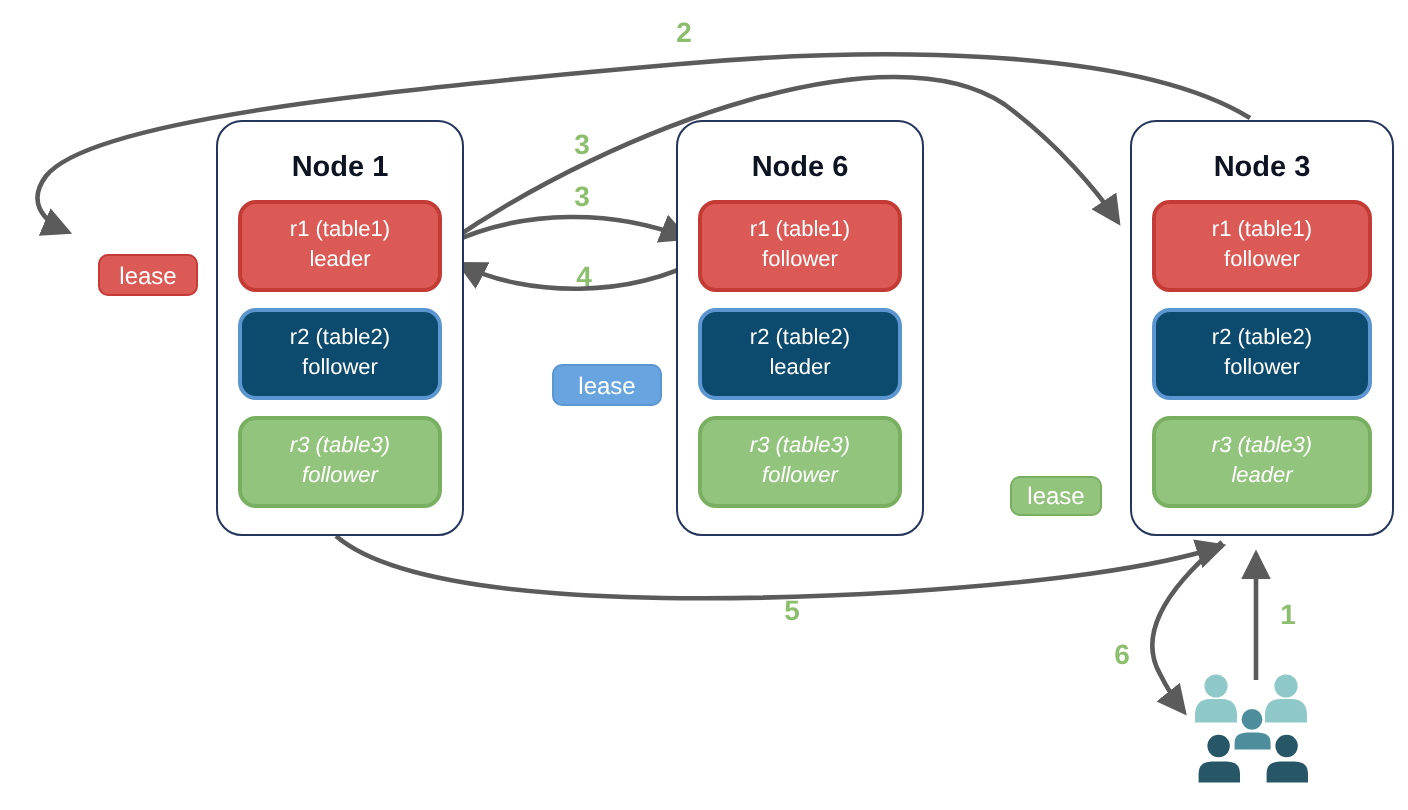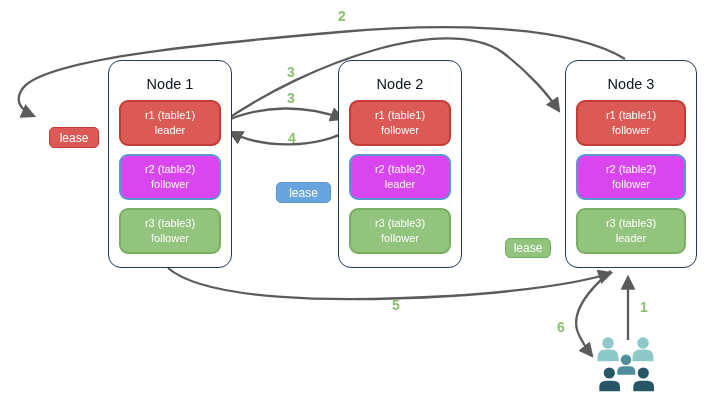--- a/index.html
+++ b/index.html
@@ -6,31 +6,31 @@
   #stage{
     position:relative;width:704px;height:405px;background:#ffffff;overflow:hidden;
     font-family:"Liberation Sans","DejaVu Sans",sans-serif;
   }
   #arrow-layer{position:absolute;left:0;top:0;z-index:1;}
   .node{
     position:absolute;top:60px;width:124px;height:208px;box-sizing:border-box;
     background:#ffffff;border:1.6px solid #24365c;border-radius:13px;z-index:2;
   }
   .node-title{
-    margin-top:14px;text-align:center;font-size:14.5px;font-weight:normal;color:#0d1321;
+    margin-top:14px;text-align:center;font-size:14.5px;font-weight:bold;color:#0d1321;
     height:18px;line-height:18px;
   }
   .replicas{position:absolute;left:10px;right:10px;top:39px;display:flex;flex-direction:column;gap:8px;}
   .replica{
     height:46px;box-sizing:border-box;border-radius:9px;display:flex;flex-direction:column;
     align-items:center;justify-content:center;color:#ffffff;font-size:11px;line-height:15px;
   }
   .replica.red{background:#dc5a55;border:2px solid #c43a34;}
-  .replica.blue{background:#d946ef;border:2px solid #5b96d1;}
-  .replica.green{background:#93c47d;border:2px solid #79af61;}
+  .replica.blue{background:#0c4a6e;border:2px solid #5b96d1;}
+  .replica.green{background:#93c47d;border:2px solid #79af61;font-style:italic;}
   .lease{
     position:absolute;box-sizing:border-box;border-radius:5px;color:#ffffff;font-size:12px;
     display:flex;align-items:center;justify-content:center;z-index:2;margin-top:16px;
   }
   .lease.red{left:49px;top:111px;width:50px;height:21px;background:#dc5a55;border:1.5px solid #c43a34;}
   .lease.blue{left:276px;top:166px;width:55px;height:21px;background:#68a4df;border:1.5px solid #5b96d1;}
   .lease.green{left:505px;top:222px;width:46px;height:20px;background:#93c47d;border:1.5px solid #79af61;}
   .step{
     position:absolute;z-index:3;font-size:14px;font-weight:bold;color:#8cbf6d;
     width:14px;text-align:center;
@@ -78,21 +78,21 @@
         <span>follower</span>
       </div>
       <div class="replica green">
         <span>r3 (table3)</span>
         <span>follower</span>
       </div>
     </div>
   </div>
 
   <div class="node" style="left:338px">
-    <div class="node-title">Node 2</div>
+    <div class="node-title">Node 6</div>
     <div class="replicas">
       <div class="replica red">
         <span>r1 (table1)</span>
         <span>follower</span>
       </div>
       <div class="replica blue">
         <span>r2 (table2)</span>
         <span>leader</span>
       </div>
       <div class="replica green">

